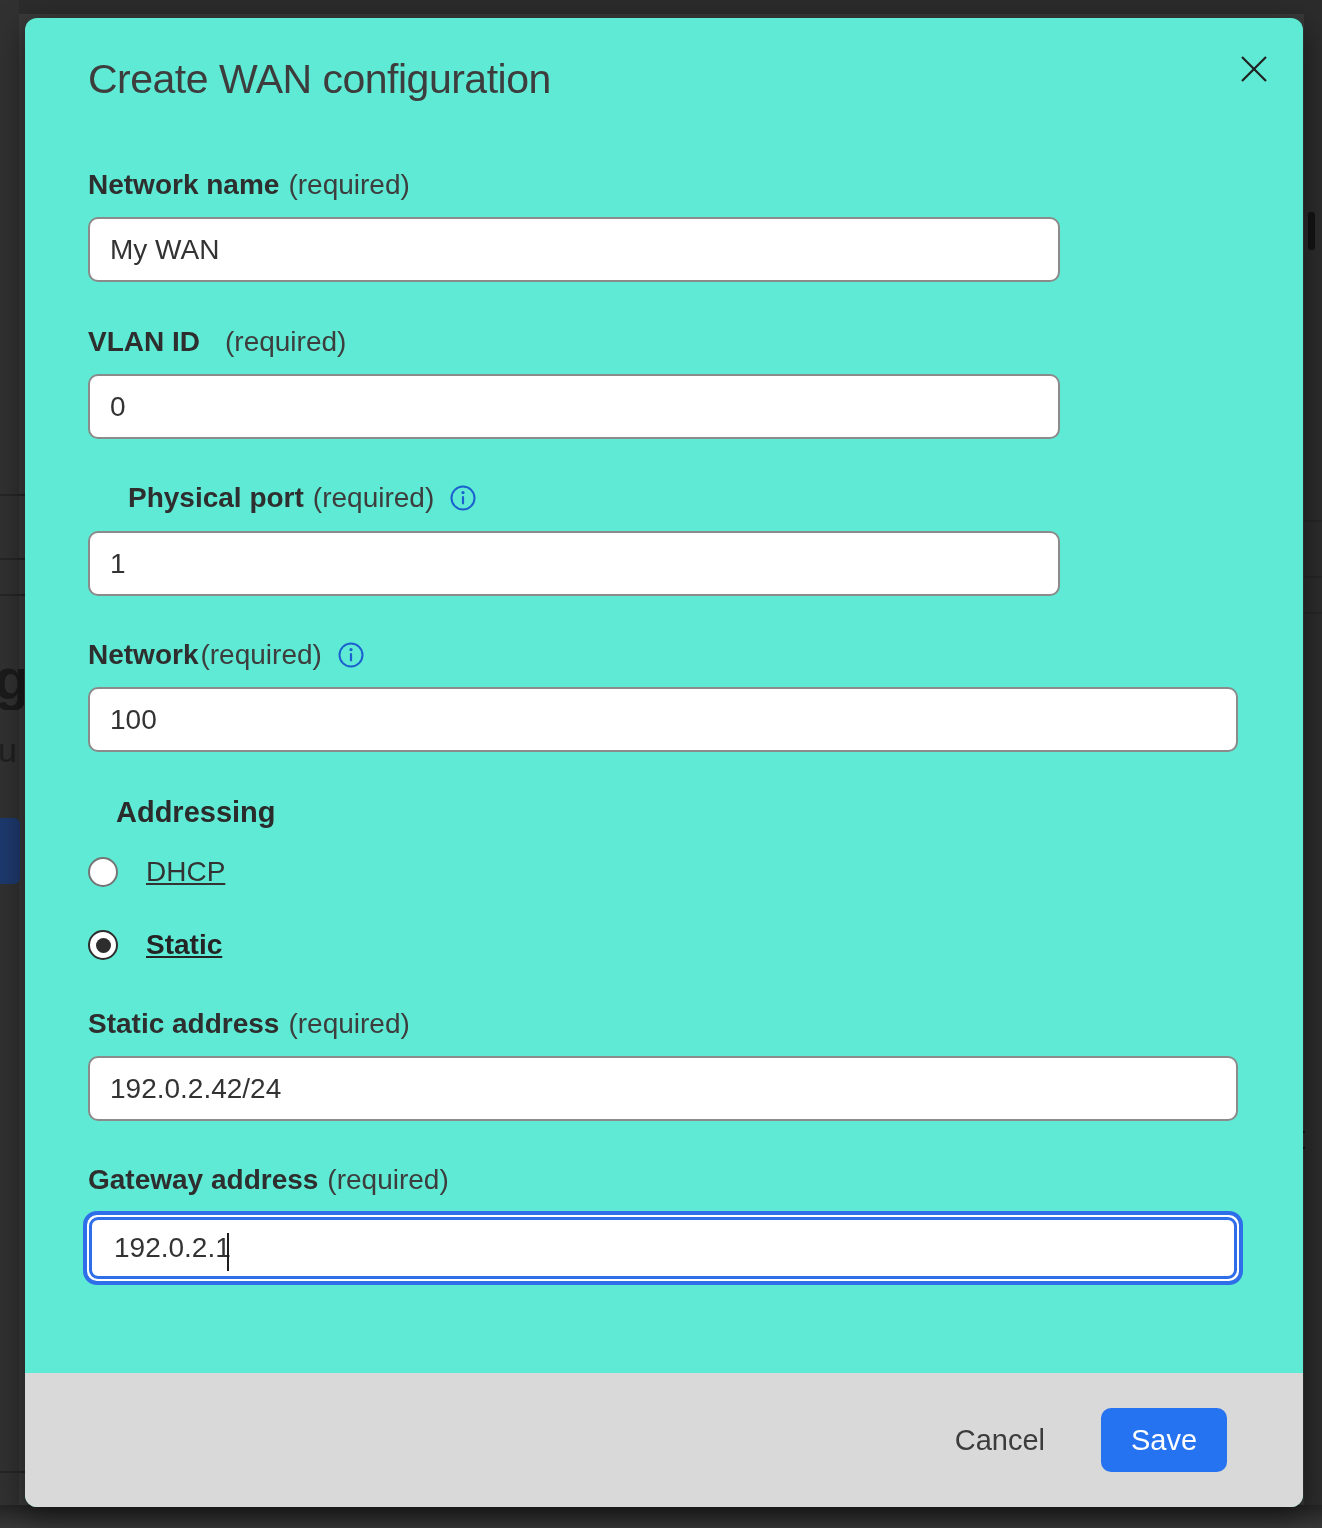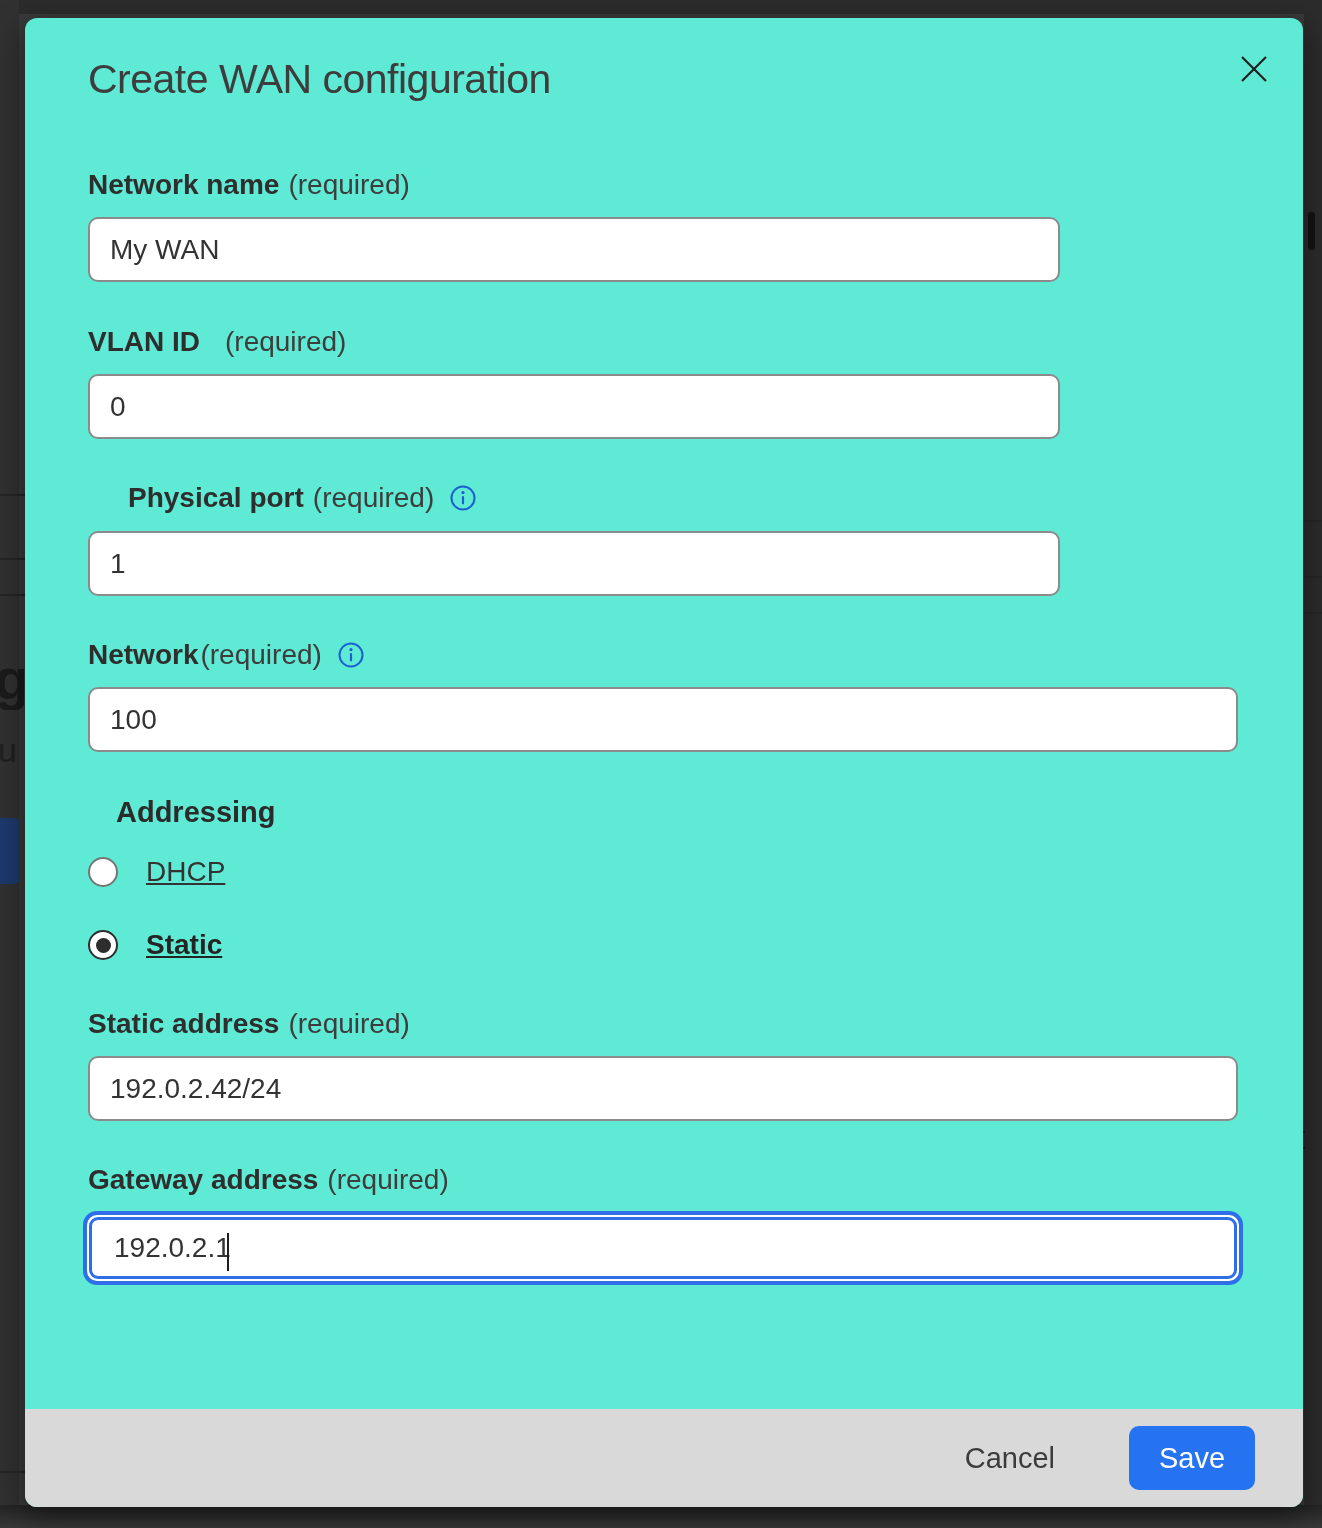--- a/index.html
+++ b/index.html
@@ -66,24 +66,24 @@
   .radio{width:30px;height:30px;border-radius:50%;box-sizing:border-box;background:#fff;
     display:flex;align-items:center;justify-content:center;}
   .radio.unsel{border:2.5px solid #757575;}
   .radio.sel{border:2.5px solid #2d2d2d;}
   .radio-dot{width:15px;height:15px;border-radius:50%;background:#2d2d2d;}
   .radio-label{margin-left:28px;font-size:28px;color:#333;text-decoration:underline;}
   .radio-label.bold{font-weight:700;color:#242424;}
 
   
   .modal-footer{
-    position:absolute;left:0;bottom:0;width:100%;height:98px;box-sizing:border-box;
+    position:absolute;left:0;bottom:0;width:100%;height:134px;box-sizing:border-box;
     background:#d9d9d9;border-radius:0 0 12px 12px;
     display:flex;align-items:center;justify-content:flex-end;
-    padding-right:48px;gap:68px;
+    padding-right:76px;gap:50px;
   }
   .btn-cancel{
     background:none;border:none;font-family:"Liberation Sans",sans-serif;
     font-size:29px;color:#3c3c3c;cursor:pointer;padding:10px 6px;
   }
   .btn-save{
     width:126px;height:64px;border:none;border-radius:10px;background:#2673f2;
     font-family:"Liberation Sans",sans-serif;font-size:29px;color:#ffffff;cursor:pointer;
   }
 </style>

